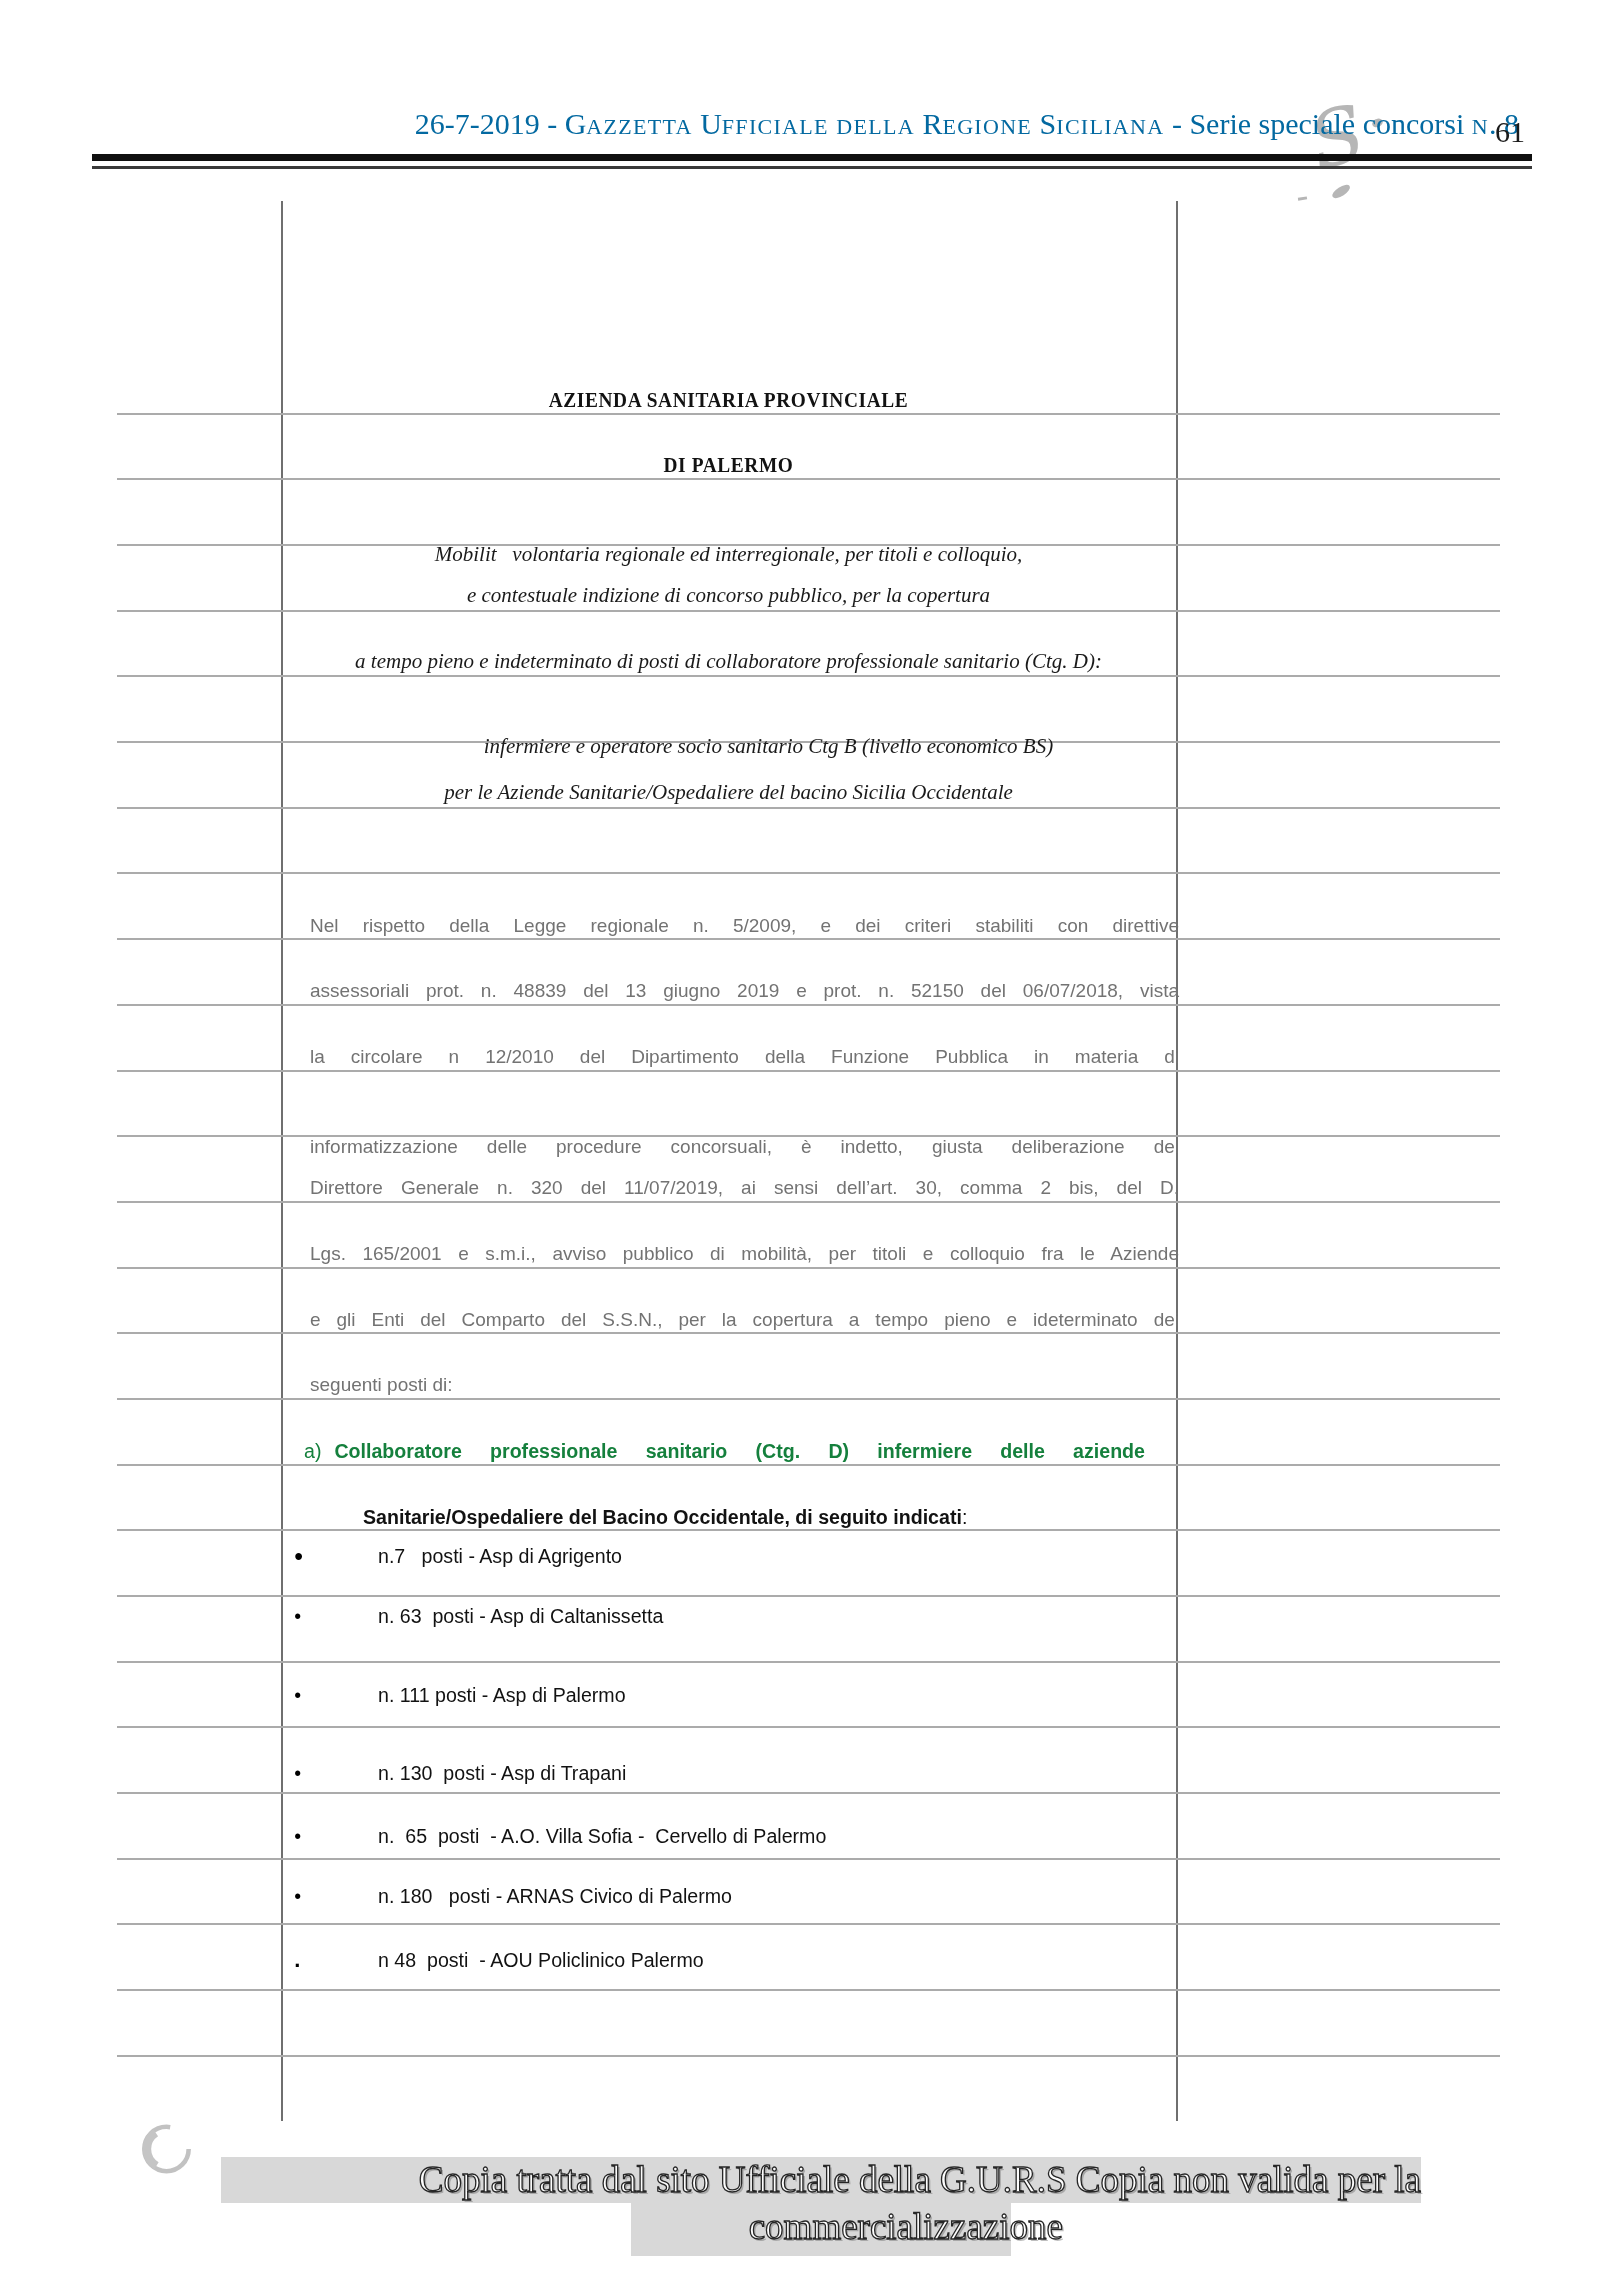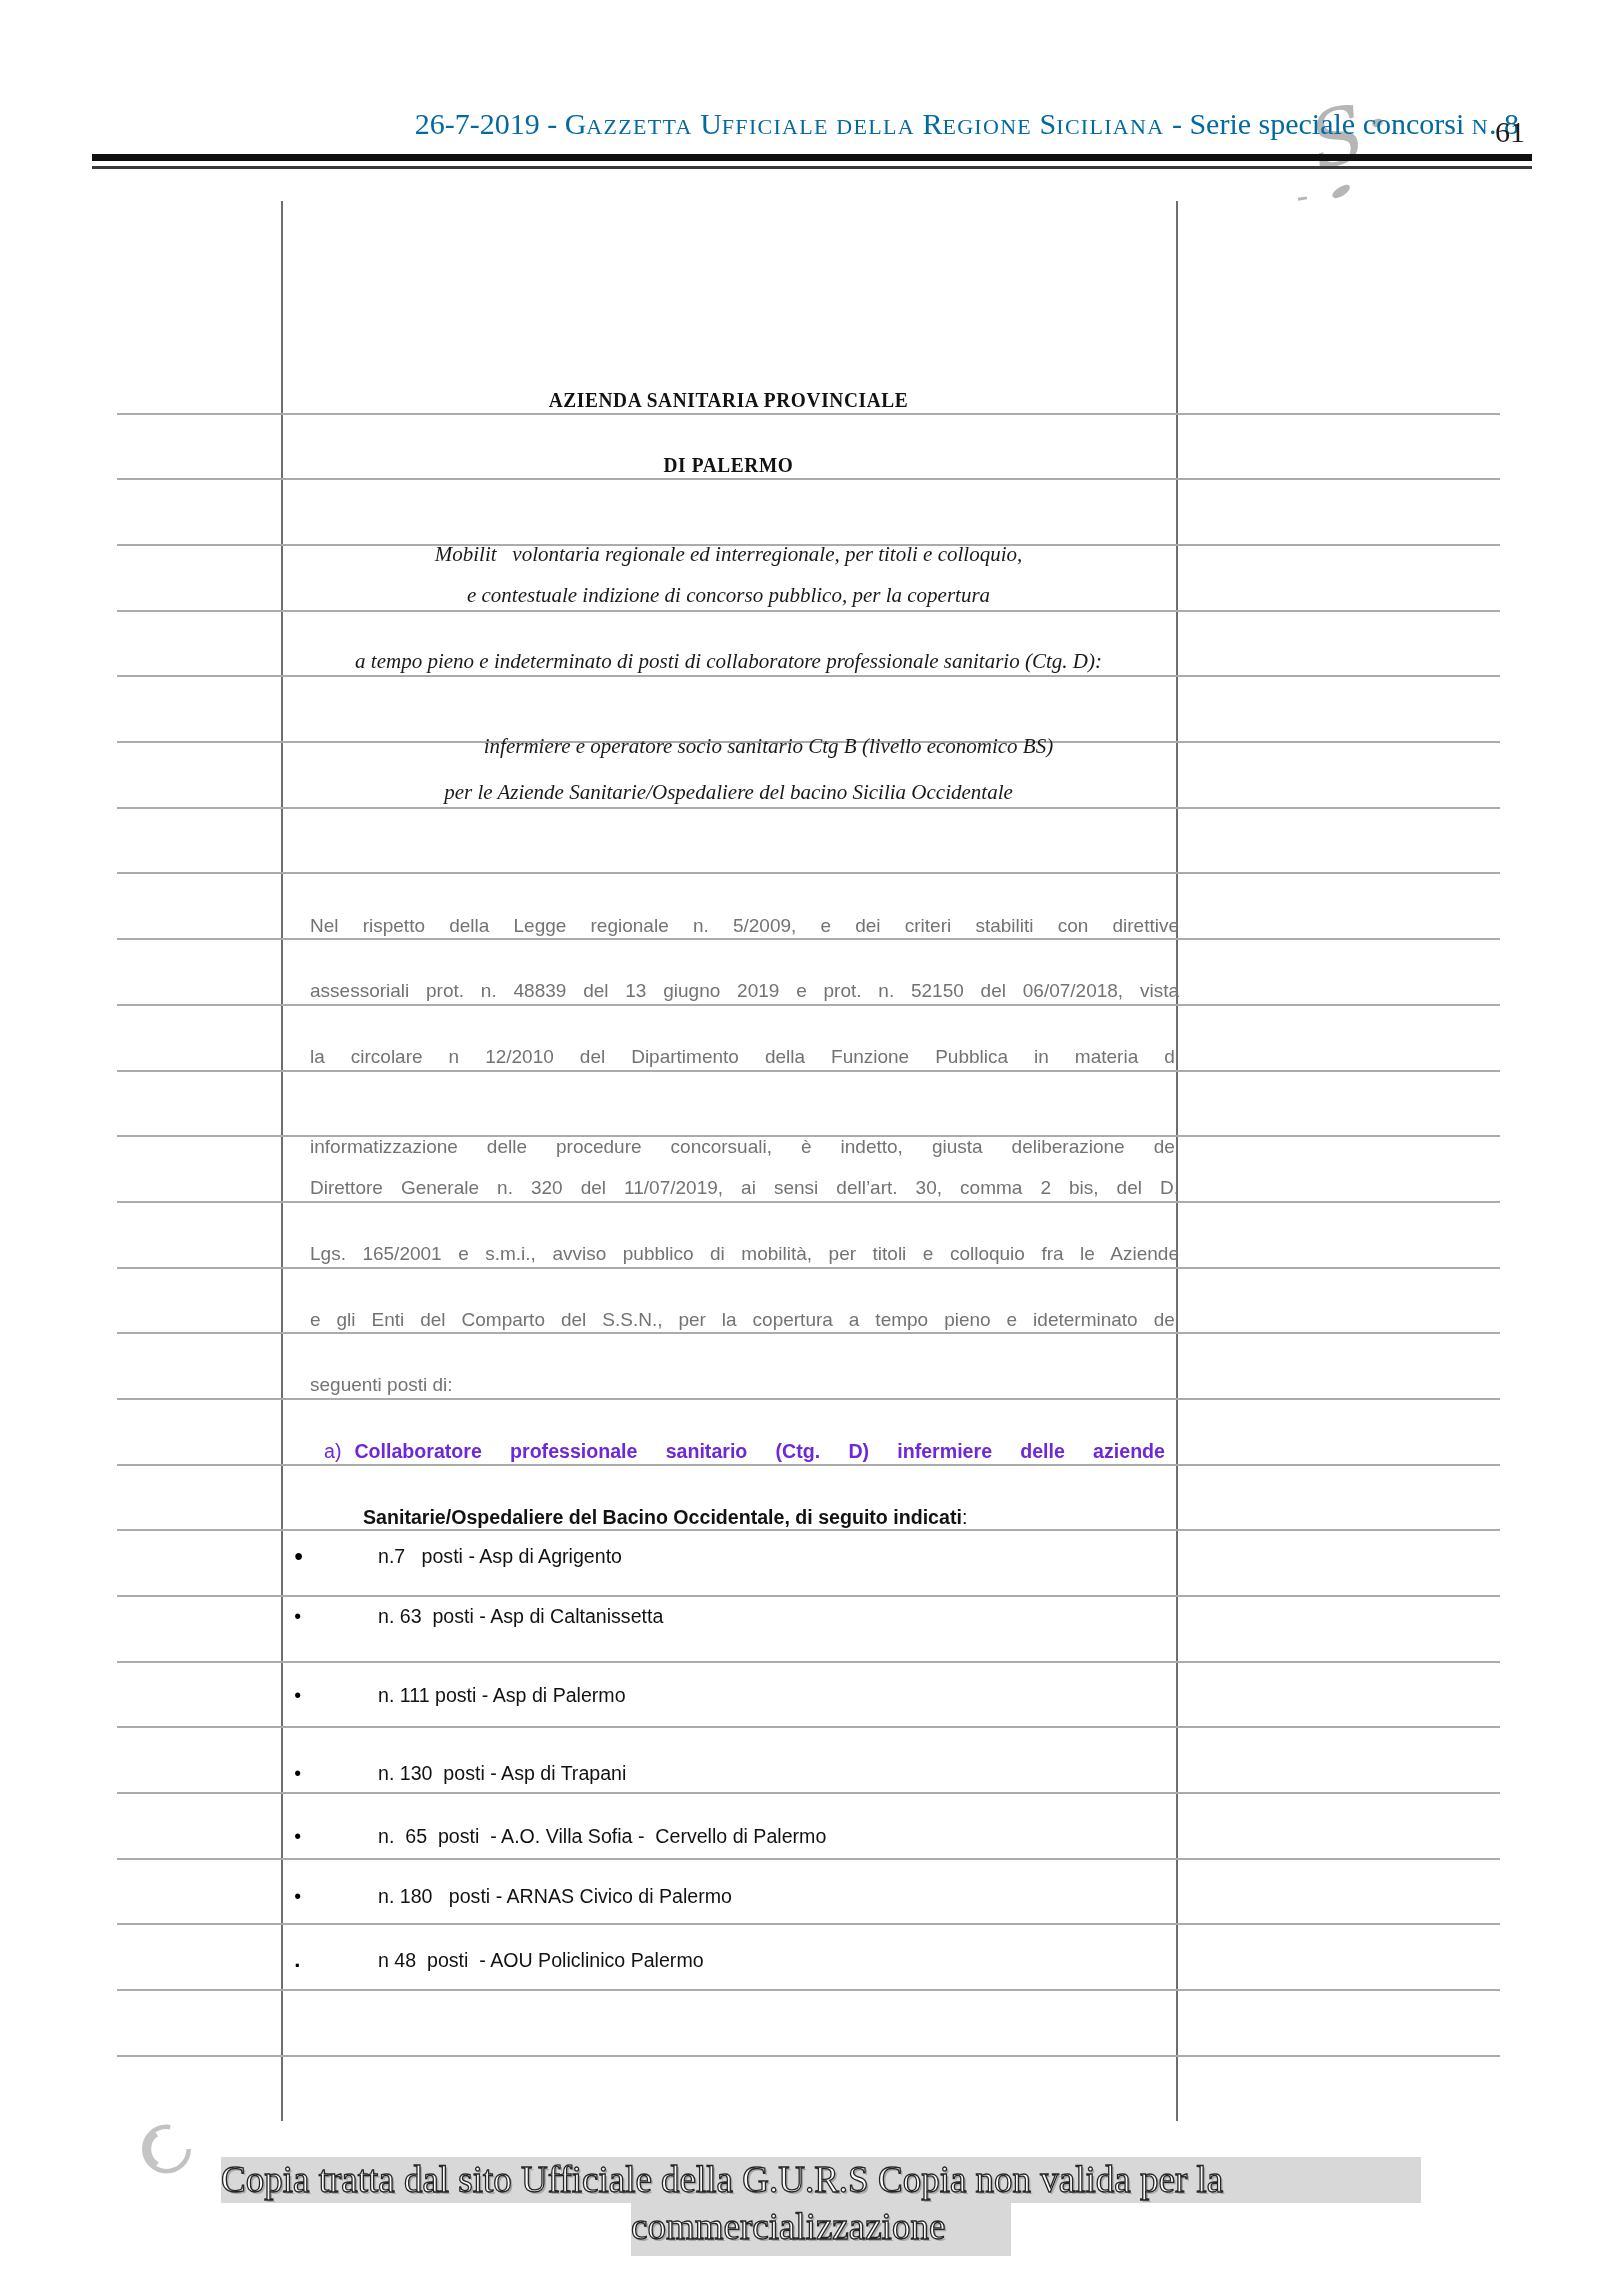--- a/index.html
+++ b/index.html
@@ -54,23 +54,23 @@
     text-align:center;font-style:italic;font-size:21px;color:#1a1a1a;
     white-space:pre;z-index:2;line-height:29px;
   }
   .body-line{
     position:absolute;left:310px;width:869px;
     font-family:"Liberation Sans", sans-serif;
     font-size:19px;color:#737373;line-height:30px;z-index:2;
   }
   .body-line.just{text-align:justify;text-align-last:justify;}
   .list-head1{
-    position:absolute;left:324px;width:841px;
+    position:absolute;left:304px;width:841px;
     font-family:"Liberation Sans", sans-serif;
-    font-size:19.6px;font-weight:bold;color:#6d28d9;line-height:30px;
+    font-size:19.6px;font-weight:bold;color:#15803d;line-height:30px;
     text-align:justify;text-align-last:justify;z-index:2;
   }
   .list-head1 .marker{font-weight:normal;padding-right:13px;}
   .list-head2{
     position:absolute;left:363px;width:815px;
     font-family:"Liberation Sans", sans-serif;
     font-size:19.6px;font-weight:bold;color:#121212;line-height:30px;z-index:2;
   }
   .list-head2 .colon{font-weight:normal;}
   .bullet-row{position:absolute;left:293px;width:880px;height:30px;z-index:2;}
@@ -84,21 +84,21 @@
     position:absolute;left:85px;top:0;
     font-family:"Liberation Sans", sans-serif;font-size:19.6px;line-height:30px;color:#121212;
     white-space:pre;
   }
 
   
   .footer-band{position:absolute;background:var(--band,#d8d8d8);z-index:0;}
   .band1{left:221px;top:2157px;width:1200px;height:46px;}
   .band2{left:631px;top:2203px;width:380px;height:53px;}
   .footer-text{
-    position:absolute;text-align:left;
+    position:absolute;text-align:right;
     font-family:"Liberation Serif", serif;font-size:37px;
     color:#fdfdfd;
     -webkit-text-stroke:1.3px #262626;
     text-shadow:2px 2px 0 rgba(110,110,110,0.45);
     white-space:nowrap;z-index:1;
   }
   .ft1{left:221px;top:2157px;width:1200px;height:46px;line-height:46px;}
   .ft2{left:631px;top:2203px;width:432px;height:53px;line-height:48px;}
 </style>
 </head>

